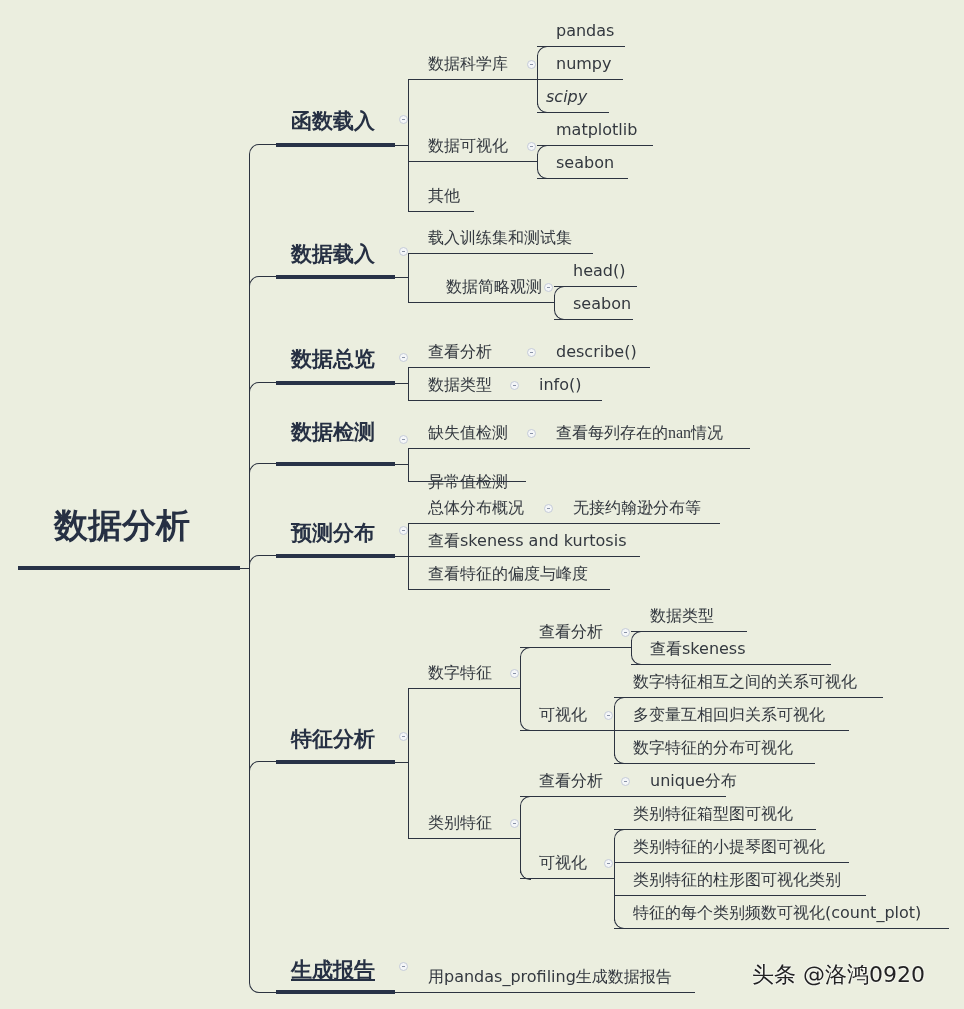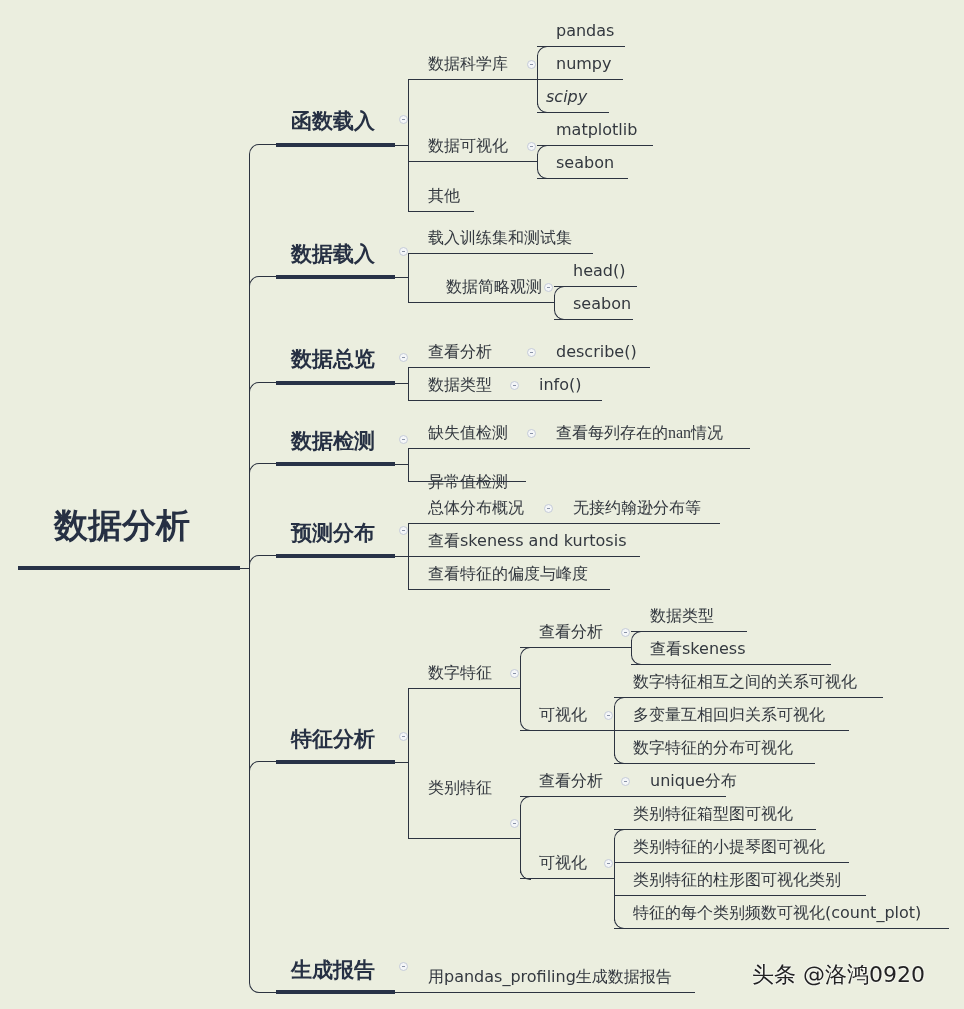--- a/index.html
+++ b/index.html
@@ -96,21 +96,21 @@
 <div class="t" style="left:428px;top:342px;">查看分析</div>
 <div class="col" style="left:527px;top:348px;"></div>
 <div class="t" style="left:556px;top:342px;">describe()</div>
 <div class="hl" style="left:408px;top:367px;width:242px;"></div>
 <div class="t" style="left:428px;top:375px;">数据类型</div>
 <div class="col" style="left:510px;top:381px;"></div>
 <div class="t" style="left:539px;top:375px;">info()</div>
 <div class="hl" style="left:408px;top:400px;width:194px;"></div>
 
 <div class="curve" style="left:249px;top:463px;width:26px;height:12px;"></div>
-<div class="l1-t" style="left:291px;top:427px;">数据检测</div>
+<div class="l1-t" style="left:291px;top:418px;">数据检测</div>
 <div class="thick" style="left:276px;top:462px;width:119px;"></div>
 <div class="col" style="left:399px;top:435px;"></div>
 <div class="hl" style="left:395px;top:464px;width:13px;"></div>
 <div class="vl" style="left:408px;top:448px;height:33px;"></div>
 <div class="t" style="left:428px;top:423px;">缺失值检测</div>
 <div class="col" style="left:527px;top:429px;"></div>
 <div class="t" style="left:556px;top:423px;font-family:Liberation Serif, serif;">查看每列存在的nan情况</div>
 <div class="hl" style="left:408px;top:448px;width:342px;"></div>
 <div class="t" style="left:428px;top:456px;margin-top:16px;">异常值检测</div>
 <div class="hl" style="left:408px;top:481px;width:118px;"></div>
@@ -161,21 +161,21 @@
 <div class="curve" style="left:614px;top:697px;width:10px;height:10px;"></div>
 <div class="vl" style="left:614px;top:706px;height:50px;"></div>
 <div class="curve-b" style="left:614px;top:751px;width:10px;height:12px;"></div>
 <div class="t" style="left:633px;top:672px;">数字特征相互之间的关系可视化</div>
 <div class="hl" style="left:614px;top:697px;width:269px;"></div>
 <div class="t" style="left:633px;top:705px;">多变量互相回归关系可视化</div>
 <div class="hl" style="left:614px;top:730px;width:235px;"></div>
 <div class="t" style="left:633px;top:738px;">数字特征的分布可视化</div>
 <div class="hl" style="left:614px;top:763px;width:201px;"></div>
 
-<div class="t" style="left:428px;top:778px;text-align:center;">类别特征</div>
+<div class="t" style="left:428px;top:813px;text-align:center;">类别特征</div>
 <div class="hl" style="left:408px;top:838px;width:113px;"></div>
 <div class="col" style="left:510px;top:819px;"></div>
 <div class="curve" style="left:520px;top:796px;width:10px;height:10px;"></div>
 <div class="vl" style="left:520px;top:805px;height:68px;"></div>
 <div class="curve-b" style="left:520px;top:867px;width:10px;height:12px;"></div>
 
 <div class="t" style="left:539px;top:771px;">查看分析</div>
 <div class="col" style="left:621px;top:777px;"></div>
 <div class="t" style="left:650px;top:771px;">unique分布</div>
 <div class="hl" style="left:520px;top:796px;width:206px;"></div>
@@ -188,19 +188,19 @@
 <div class="curve-b" style="left:614px;top:916px;width:10px;height:12px;"></div>
 <div class="t" style="left:633px;top:804px;">类别特征箱型图可视化</div>
 <div class="hl" style="left:614px;top:829px;width:202px;"></div>
 <div class="t" style="left:633px;top:837px;">类别特征的小提琴图可视化</div>
 <div class="hl" style="left:614px;top:862px;width:235px;"></div>
 <div class="t" style="left:633px;top:870px;">类别特征的柱形图可视化类别</div>
 <div class="hl" style="left:614px;top:895px;width:252px;"></div>
 <div class="t" style="left:633px;top:903px;">特征的每个类别频数可视化(count_plot)</div>
 <div class="hl" style="left:614px;top:928px;width:335px;"></div>
 
-<div class="l1-t" style="left:291px;top:956px;">生成报告</div>
+<div class="l1-t" style="left:291px;top:956px;text-decoration:underline;">生成报告</div>
 <div class="thick" style="left:276px;top:990px;width:119px;"></div>
 <div class="col" style="left:399px;top:962px;"></div>
 <div class="t" style="left:428px;top:967px;">用pandas_profiling生成数据报告</div>
 <div class="hl" style="left:395px;top:992px;width:300px;"></div>
 
 <div class="wm" style="left:752px;top:960px;">头条 @洛鸿0920</div>
 
 </body></html>

